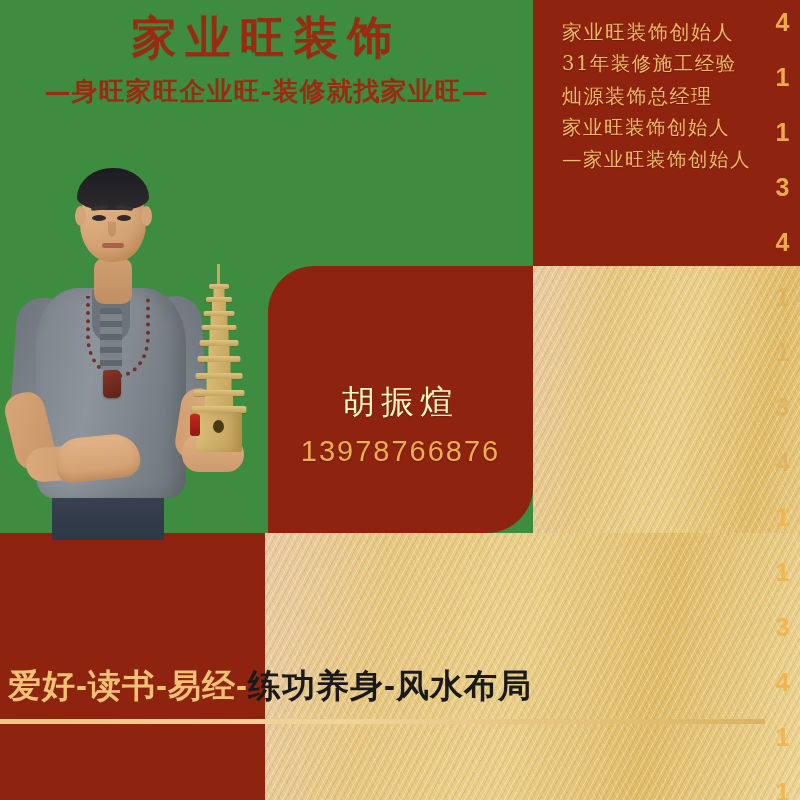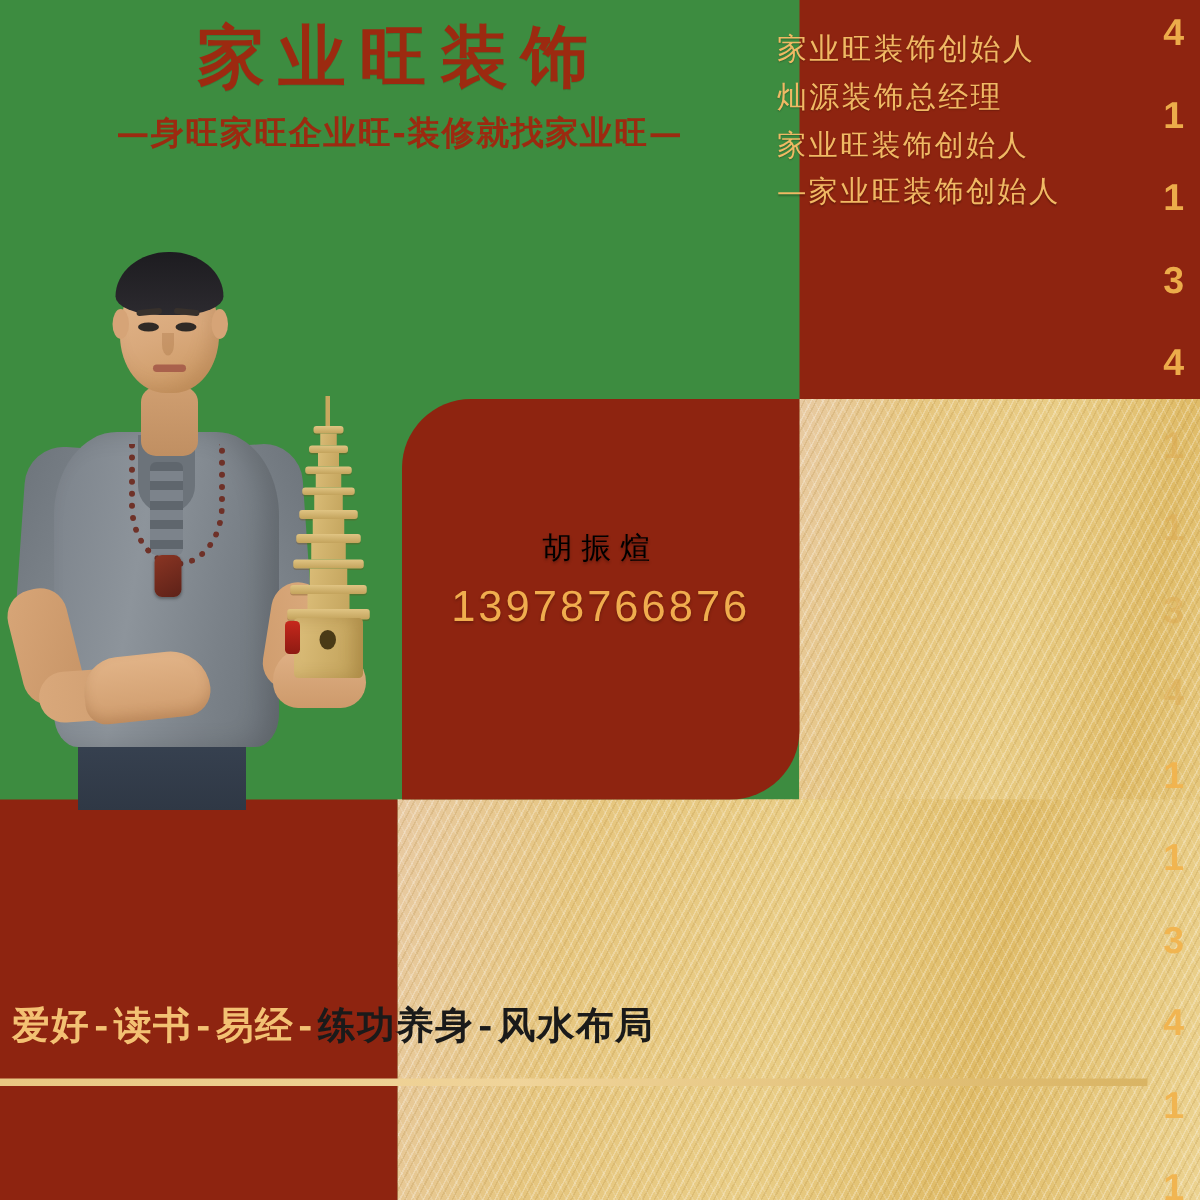--- a/index.html
+++ b/index.html
@@ -58,30 +58,30 @@
     font-family:"DejaVu Serif","Liberation Serif",serif;
     font-size:45px;font-weight:bold;
     color:#9c2a10;
     letter-spacing:9px;
     line-height:1.35;
     text-shadow:0 1px 0 rgba(0,0,0,.10);
     white-space:nowrap;
   }
   #sub-title{
     font-family:"DejaVu Serif","Liberation Serif",serif;
-    font-size:22px;font-weight:bold;
+    font-size:26px;font-weight:bold;
     color:#9c2a10;
     letter-spacing:1px;
     margin-top:5px;
     white-space:nowrap;
   }
 
   
   #credentials{
-    left:506px;top:14px;width:232px;height:240px;
+    left:550px;top:14px;width:232px;height:240px;
     padding:2px 6px 0 12px;
     box-sizing:border-box;
   }
   #credentials .cred-line{
     font-family:"DejaVu Serif","Liberation Serif",serif;
     font-size:20px;
     color:#f0b964;
     letter-spacing:1.5px;
     line-height:1.62;
     white-space:nowrap;
@@ -107,24 +107,25 @@
   }
   #number-strip .num.dim{color:#ddab52;opacity:.55;}
 
   
   #contact{
     left:268px;top:352px;width:265px;height:110px;
     text-align:center;
   }
   #person-name{
     font-family:"DejaVu Serif","Liberation Serif",serif;
-    font-size:20px;
-    color:#000000;
+    font-size:33px;
+    color:#fef9c3;
     letter-spacing:6px;
     text-shadow:0 1px 2px rgba(0,0,0,.30);
+    margin-top:28px;
   }
   #person-phone{
     font-family:"Liberation Sans",sans-serif;
     font-size:29px;
     color:#f0ad4e;
     letter-spacing:2px;
     margin-top:10px;
     text-shadow:0 1px 2px rgba(0,0,0,.25);
   }
 
@@ -284,22 +285,22 @@
     background:linear-gradient(180deg,#c6281c,#8e1a12);
     border-radius:3px;
   }
 
   
   #hobby-band{
     left:0;top:655px;width:800px;height:62px;
   }
   #hobby-text{
     position:absolute;left:8px;top:0;
-    font-family:Liberation Mono, monospace;
-    font-size:25px;font-weight:bold;
+    font-family:Liberation Sans, sans-serif;
+    font-size:33px;font-weight:bold;
     line-height:62px;
     letter-spacing:1px;
     white-space:nowrap;
   }
   #hobby-text .seg-a{color:#f3c173;}
   #hobby-text .seg-b{color:#1a1a1a;}
 
   #gold-rule{
     left:0;top:719px;width:765px;height:5px;
     background:linear-gradient(90deg,#e9c782,#f0d49a 45%,#d9b463);
@@ -387,20 +388,21 @@
 
   <div class="blk" id="name-panel"></div>
 
   <div class="blk" id="headline-wrap">
     <div id="main-title">家业旺装饰</div>
     <div id="sub-title">—身旺家旺企业旺-装修就找家业旺—</div>
   </div>
 
   <div class="blk" id="credentials">
     <div class="cred-line">家业旺装饰创始人</div>
+    <div class="cred-line small">31年装修施工经验</div>
     <div class="cred-line">灿源装饰总经理</div>
     <div class="cred-line small">家业旺装饰创始人</div>
     <div class="cred-line small">—家业旺装饰创始人</div>
   </div>
 
   <div class="blk" id="contact">
     <div id="person-name">胡振煊</div>
     <div id="person-phone">13978766876</div>
   </div>
 

